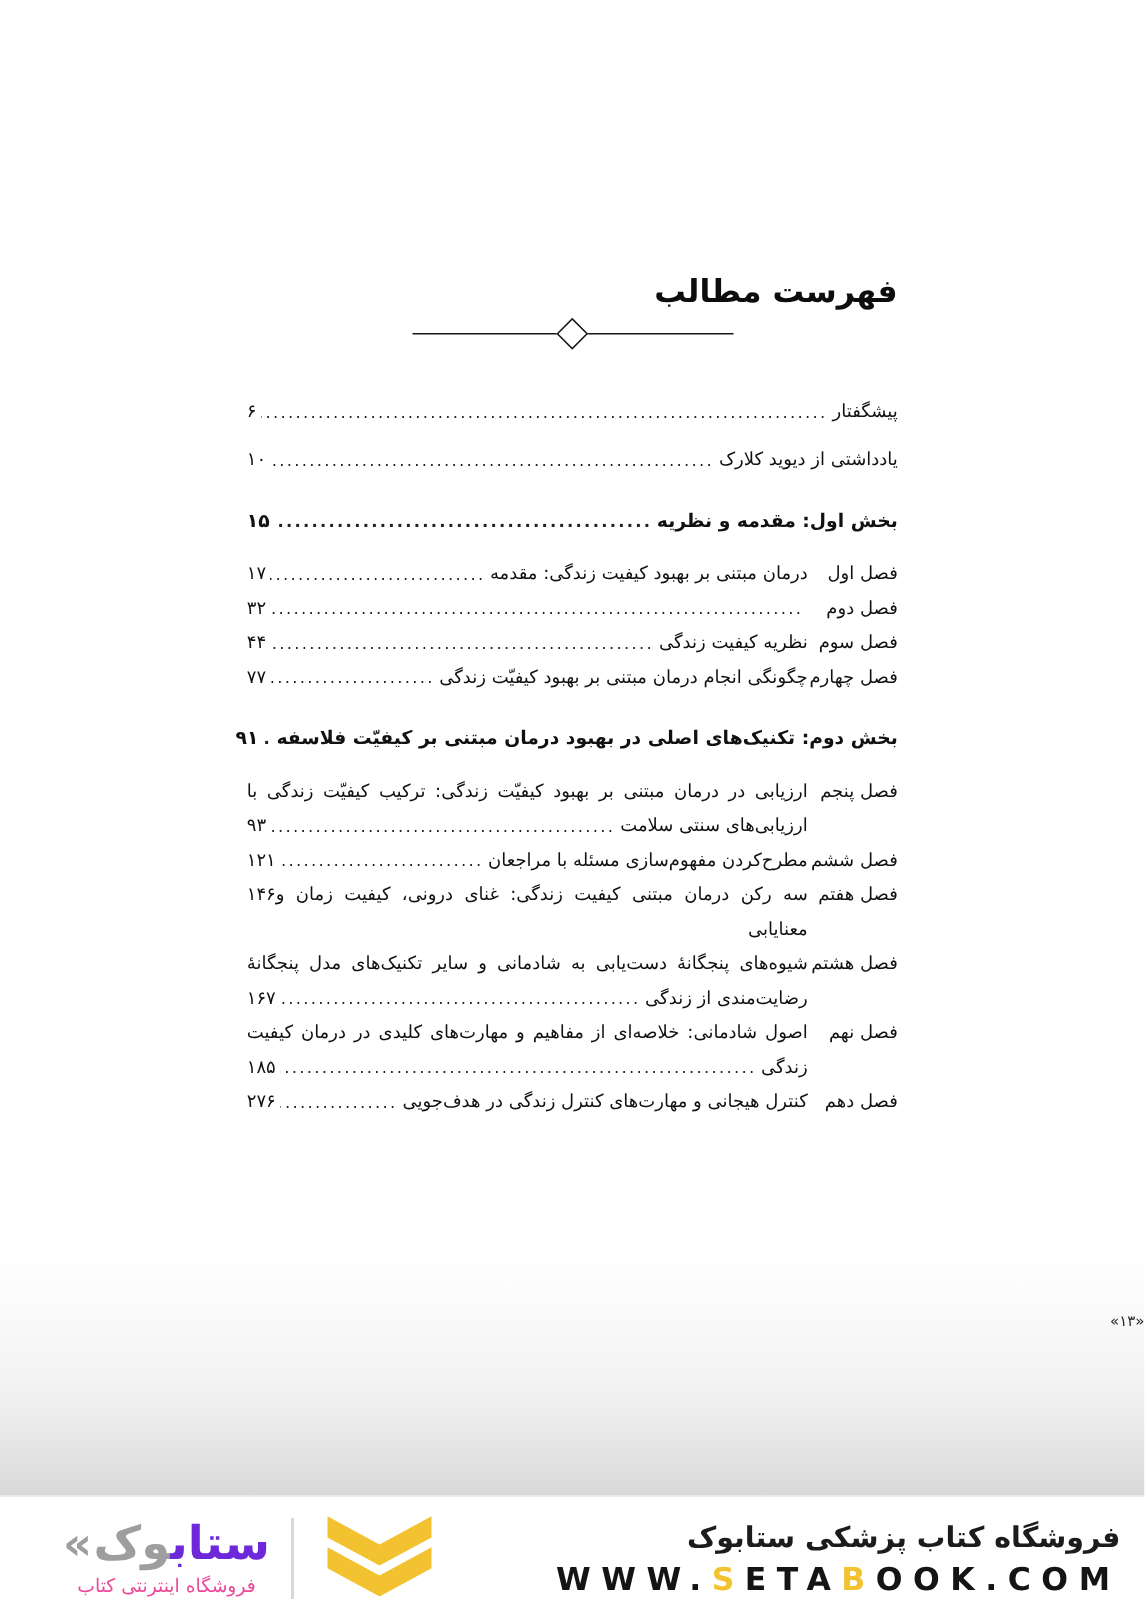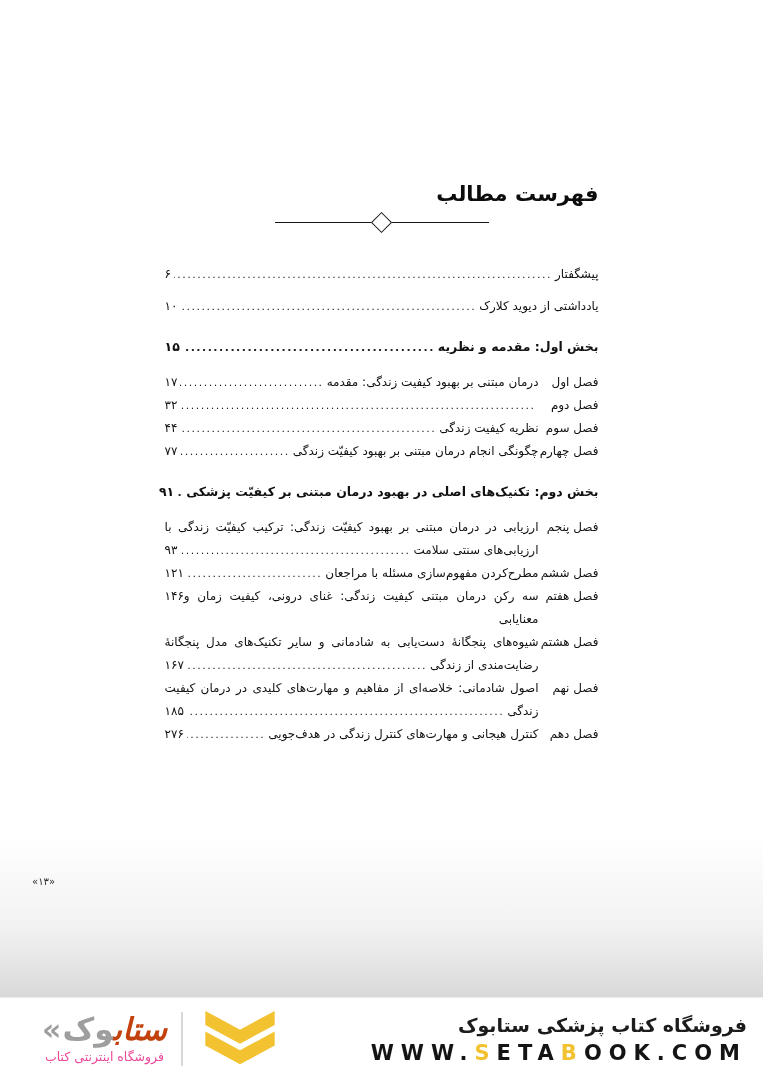--- a/index.html
+++ b/index.html
@@ -38,35 +38,35 @@
   }
   .num{flex:0 0 auto;}
   .section-row{font-weight:bold;font-size:12.5px;margin-top:17px;margin-bottom:12px;}
   .ch-label{width:60px;flex:0 0 auto;}
   .entry{flex:1 1 auto;min-width:0;display:flex;align-items:baseline;}
   .entry-block{flex:1 1 auto;min-width:0;}
   .l1{text-align:justify;text-align-last:justify;line-height:23px;}
   .l2{display:flex;align-items:baseline;line-height:23px;}
   .fill-justify{flex:1;text-align:justify;text-align-last:justify;white-space:normal;}
   .page-num{
-    position:absolute;left:0;right:0;top:876px;text-align:left;
-    font-size:10px;color:#2b2b2b;direction:rtl;margin-left:32px;
+    position:absolute;left:0;right:0;top:876px;text-align:right;
+    font-size:10px;color:#2b2b2b;direction:rtl;
   }
   
   .footer{
     width:763px;height:83px;background:#ffffff;border-top:1px solid #ececec;
     box-sizing:border-box;display:flex;align-items:center;justify-content:space-between;
     padding:0 16px 0 42px;
   }
   .brand{display:flex;align-items:center;}
   .brand-text{text-align:center;}
   .wordmark{display:flex;align-items:flex-end;line-height:1;}
   .wordmark .mark{color:#9e9e9e;font-size:30px;font-weight:bold;margin-right:1px;}
   .wordmark .word{font-size:31px;font-weight:bold;direction:rtl;unicode-bidi:isolate;}
-  .wm-yellow{color:#c2410c;font-style:italic;}
+  .wm-yellow{color:#6d28d9;}
   .wm-gray{color:#9e9e9e;}
   .tagline{font-size:12.5px;color:#ec4899;margin-top:4px;direction:rtl;}
   .brand-divider{width:2px;height:54px;background:#d8d8d8;margin:0 14px;}
   .brand-icon{display:flex;align-items:center;}
   .site{}
   .store-line{font-size:19px;font-weight:bold;color:#1c1c1c;direction:rtl;}
   .url{font-size:21px;font-weight:bold;letter-spacing:7px;color:#141414;margin-top:5px;direction:ltr;white-space:nowrap;}
   .url .accent{color:#f2c230;}
 </style>
 </head>
@@ -127,21 +127,21 @@
       <div class="row">
         <span class="ch-label">فصل چهارم</span>
         <span class="entry">
           <span class="txt">چگونگی انجام درمان مبتنی بر بهبود کیفیّت زندگی</span>
           <span class="dots"></span>
           <span class="num">۷۷</span>
         </span>
       </div>
 
       <div class="row section-row">
-        <span class="txt">بخش دوم: تکنیک‌های اصلی در بهبود درمان مبتنی بر کیفیّت پزشکی</span>
+        <span class="txt">بخش دوم: تکنیک‌های اصلی در بهبود درمان مبتنی بر کیفیّت فلاسفه</span>
         <span class="dots"></span>
         <span class="num">۹۱</span>
       </div>
 
       <div class="row">
         <span class="ch-label">فصل پنجم</span>
         <span class="entry-block">
           <div class="l1">ارزیابی در درمان مبتنی بر بهبود کیفیّت زندگی: ترکیب کیفیّت زندگی با</div>
           <div class="l2">
             <span class="txt">ارزیابی‌های سنتی سلامت</span>

